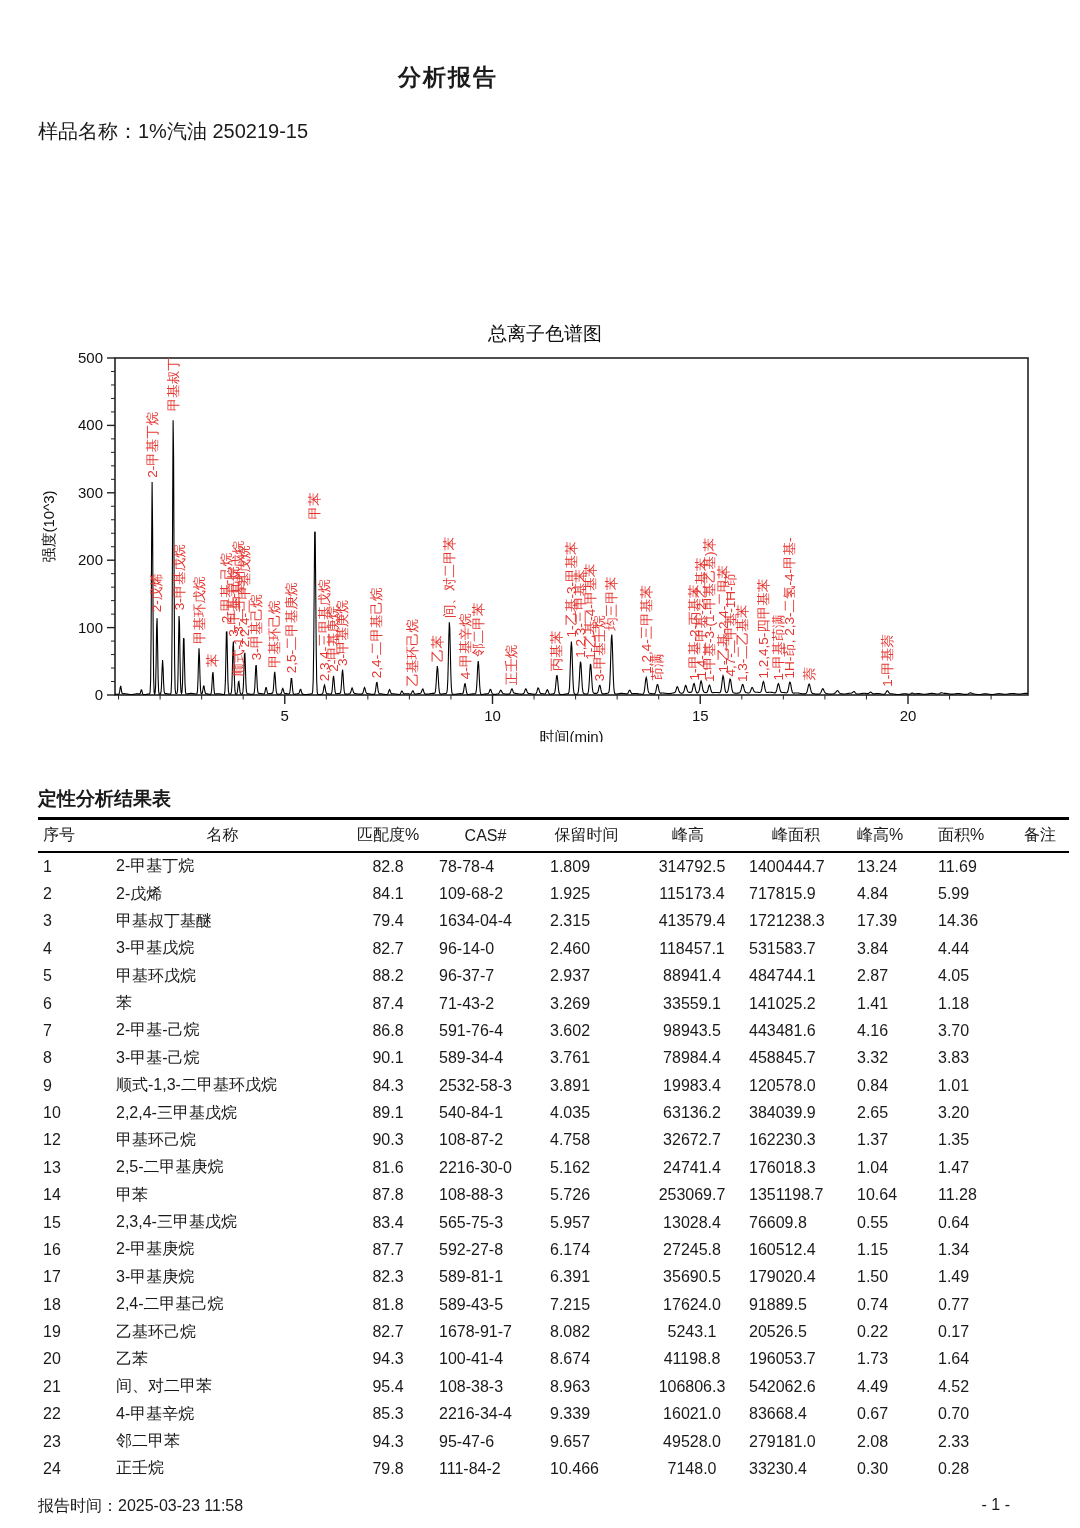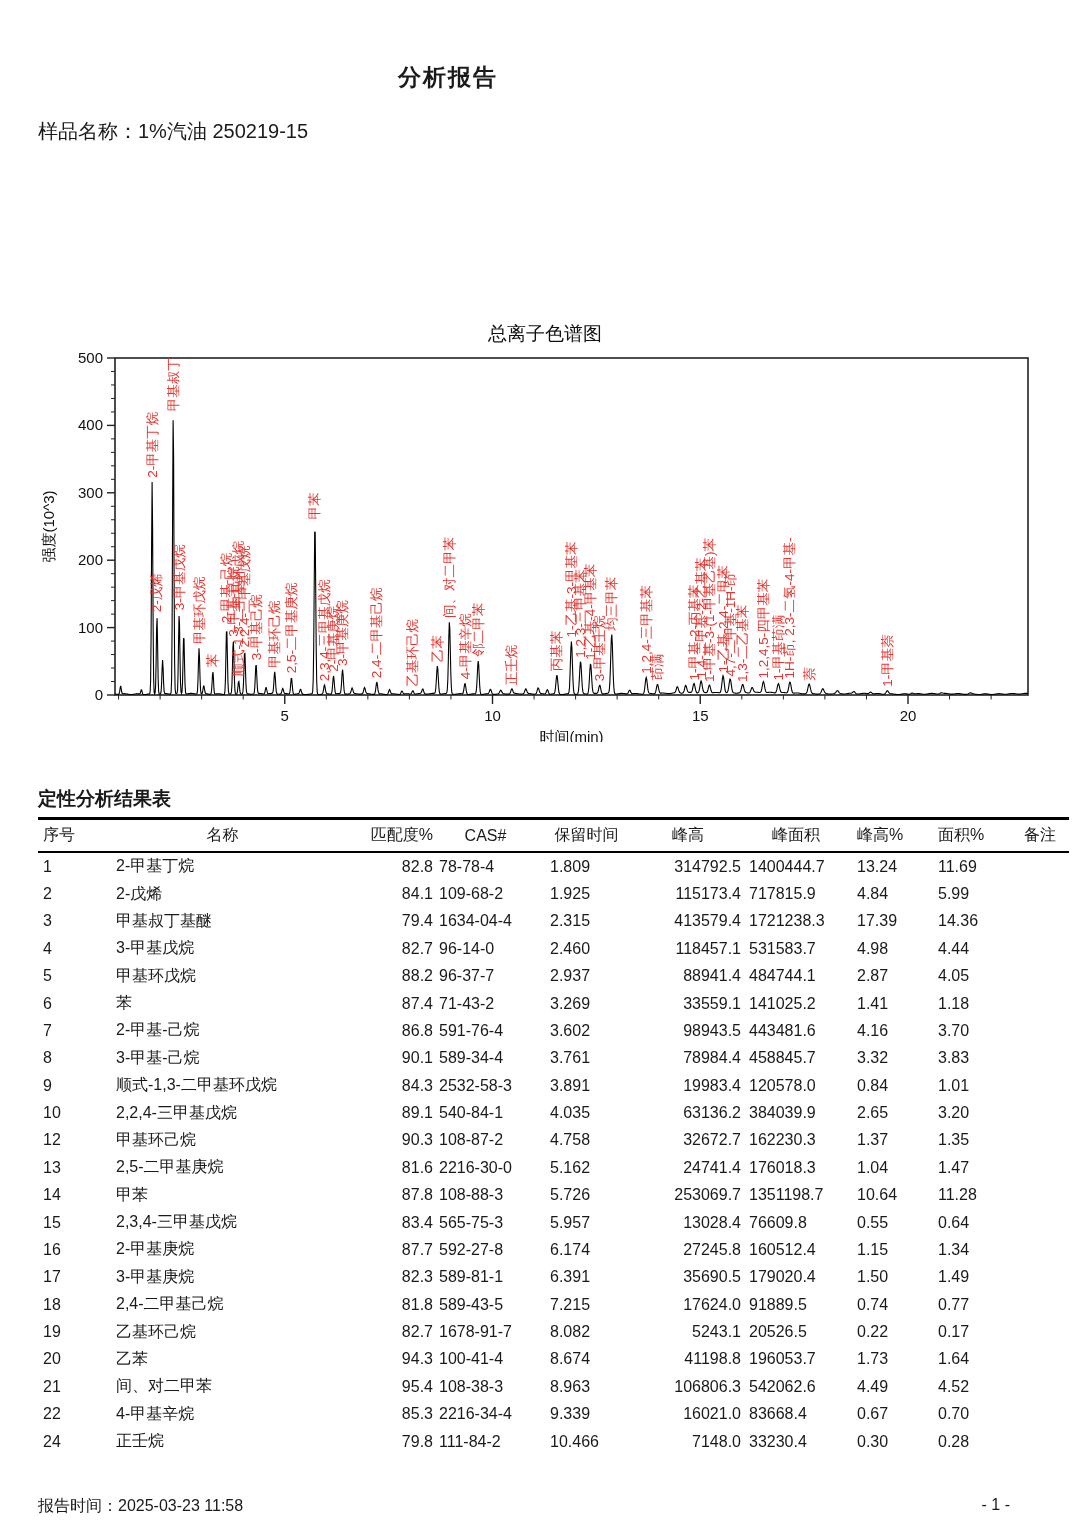--- a/index.html
+++ b/index.html
@@ -22,24 +22,24 @@
   table.results th{
     font-weight:normal;padding:5px 0;
     border-top:3px solid #000;border-bottom:2px solid #000;
     white-space:nowrap;overflow:hidden;
   }
   table.results td{
     padding:3.2px 0;white-space:nowrap;overflow:hidden;font-size:16px;
   }
   .c0{width:67px;text-align:left;padding-left:5px!important;}
   .c1{width:225px;text-align:left;padding-left:6px!important;}
-  .c2{width:90px;text-align:right;padding-left:8px!important;}
+  .c2{width:90px;text-align:center;padding-left:8px!important;}
   .c3{width:105px;text-align:left;padding-left:6px!important;}
   .c4{width:97px;text-align:left;padding-left:12px!important;}
-  .c5{width:106px;text-align:right;padding-left:8px!important;}
+  .c5{width:106px;text-align:center;padding-left:8px!important;}
   .c6{width:110px;text-align:left;padding-left:8px!important;}
   .c7{width:74px;text-align:left;padding-left:6px!important;}
   .c8{width:73px;text-align:left;padding-left:7px!important;}
   .c9{width:58px;text-align:left;padding-left:4px!important;}
   th.c1,th.c3,th.c4,th.c5,th.c6,th.c9{text-align:center;padding-left:0!important;}
   .footer{position:absolute;top:1496px;left:38px;width:1004px;font-size:16px;}
   .footer .page-num{position:absolute;right:32px;top:0;}
 </style>
 </head>
 <body>
@@ -225,21 +225,21 @@
           <td class="c9"></td>
         </tr>
         <tr>
           <td class="c0">4</td>
           <td class="c1">3-甲基戊烷</td>
           <td class="c2">82.7</td>
           <td class="c3">96-14-0</td>
           <td class="c4">2.460</td>
           <td class="c5">118457.1</td>
           <td class="c6">531583.7</td>
-          <td class="c7">4.98</td>
+          <td class="c7">3.84</td>
           <td class="c8">4.44</td>
           <td class="c9"></td>
         </tr>
         <tr>
           <td class="c0">5</td>
           <td class="c1">甲基环戊烷</td>
           <td class="c2">88.2</td>
           <td class="c3">96-37-7</td>
           <td class="c4">2.937</td>
           <td class="c5">88941.4</td>
@@ -434,20 +434,32 @@
           <td class="c2">85.3</td>
           <td class="c3">2216-34-4</td>
           <td class="c4">9.339</td>
           <td class="c5">16021.0</td>
           <td class="c6">83668.4</td>
           <td class="c7">0.67</td>
           <td class="c8">0.70</td>
           <td class="c9"></td>
         </tr>
         <tr>
+          <td class="c0">23</td>
+          <td class="c1">邻二甲苯</td>
+          <td class="c2">94.3</td>
+          <td class="c3">95-47-6</td>
+          <td class="c4">9.657</td>
+          <td class="c5">49528.0</td>
+          <td class="c6">279181.0</td>
+          <td class="c7">2.08</td>
+          <td class="c8">2.33</td>
+          <td class="c9"></td>
+        </tr>
+        <tr>
           <td class="c0">24</td>
           <td class="c1">正壬烷</td>
           <td class="c2">79.8</td>
           <td class="c3">111-84-2</td>
           <td class="c4">10.466</td>
           <td class="c5">7148.0</td>
           <td class="c6">33230.4</td>
           <td class="c7">0.30</td>
           <td class="c8">0.28</td>
           <td class="c9"></td>

